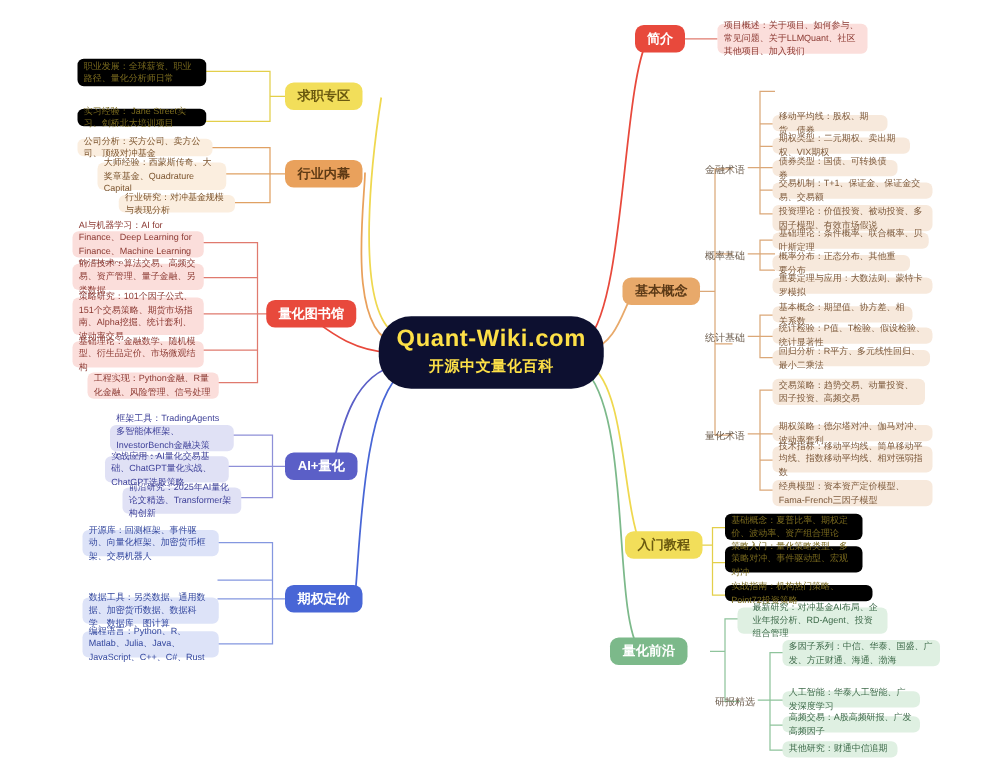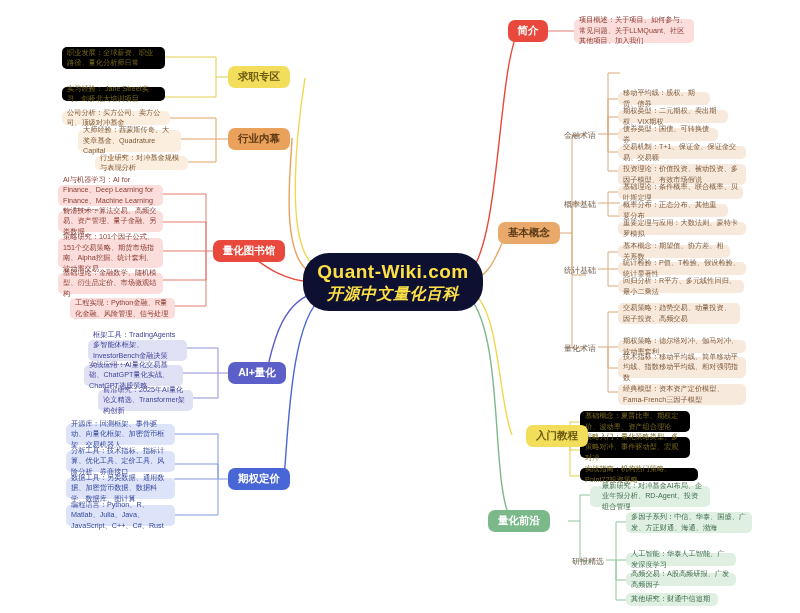--- a/index.html
+++ b/index.html
@@ -16,21 +16,21 @@
   .node{position:absolute;box-sizing:border-box;}
 
   
   .root{
     background:#0d1030;color:#fde047;border-radius:26px;
     display:flex;flex-direction:column;align-items:center;justify-content:center;
     font-weight:bold;letter-spacing:.5px;
     z-index:6;
   }
   .root .l1{font-size:19px;line-height:22px;}
-  .root .l2{font-size:16px;line-height:21px;font-style:italic;}
+  .root .l2{font-size:12px;line-height:21px;}
 
   
   .branch{
     border-radius:7px;display:flex;align-items:center;justify-content:center;
     font-size:10.5px;font-weight:bold;color:#ffffff;z-index:5;text-align:right;
   }
   
   .sub{
     display:flex;align-items:flex-end;justify-content:center;
     font-size:8px;color:#6a5a4a;z-index:4;text-align:center;
@@ -152,23 +152,20 @@
 
   <div class="node branch c-blue-chip" style="left:228px;top:468px;width:62px;height:22px;">
     <span>期权定价</span>
   </div>
   <svg style="position:absolute;left:160px;top:420px;width:72px;height:116px;">
     <path d="M68,59 L58,59 L58,14 L14,14 M58,59 L58,44 L14,44 M58,59 L14,59 M58,59 L58,95 L14,95" stroke="#8497e0" stroke-width="1" fill="none"></path>
   </svg>
   <div class="node leaf c-blue-leaf" style="left:66px;top:424px;width:109px;height:21px;">
     <span>开源库：回测框架、事件驱动、向量化框架、加密货币框架、交易机器人</span>
   </div>
-  <div class="node leaf c-blue-leaf" style="left:66px;top:451px;width:109px;height:21px;">
-    <span>分析工具：技术指标、指标计算、优化工具、定价工具、风险分析、券商接口</span>
-  </div>
   <div class="node leaf c-blue-leaf" style="left:66px;top:478px;width:109px;height:21px;">
     <span>数据工具：另类数据、通用数据、加密货币数据、数据科学、数据库、图计算</span>
   </div>
   <div class="node leaf c-blue-leaf" style="left:66px;top:505px;width:109px;height:21px;">
     <span>编程语言：Python、R、Matlab、Julia、Java、JavaScript、C++、C#、Rust</span>
   </div>
 
   <div class="node branch c-red-chip" style="left:508px;top:20px;width:40px;height:22px;">
     <span>简介</span>
   </div>
@@ -252,21 +249,21 @@
   <div class="node leaf c-tan-leaf" style="left:618px;top:340px;width:128px;height:13px;">
     <span>期权策略：德尔塔对冲、伽马对冲、波动率套利</span>
   </div>
   <div class="node leaf c-tan-leaf" style="left:618px;top:357px;width:128px;height:21px;">
     <span>技术指标：移动平均线、简单移动平均线、指数移动平均线、相对强弱指数</span>
   </div>
   <div class="node leaf c-tan-leaf" style="left:618px;top:384px;width:128px;height:21px;">
     <span>经典模型：资本资产定价模型、Fama-French三因子模型</span>
   </div>
 
-  <div class="node branch c-yellow-chip" style="left:500px;top:425px;width:62px;height:22px;margin-left:26px;">
+  <div class="node branch c-yellow-chip" style="left:500px;top:425px;width:62px;height:22px;">
     <span>入门教程</span>
   </div>
   <svg style="position:absolute;left:560px;top:416px;width:24px;height:76px;">
     <path d="M0,20 L10,20 L10,6 L22,6 M10,20 L10,34 L22,34 M10,20 L10,60 L22,60" stroke="#e3cf4a" stroke-width="1" fill="none"></path>
   </svg>
   <div class="node leaf c-yellow-leaf" style="left:580px;top:411px;width:110px;height:21px;">
     <span>基础概念：夏普比率、期权定价、波动率、资产组合理论</span>
   </div>
   <div class="node leaf c-yellow-leaf" style="left:580px;top:437px;width:110px;height:21px;">
     <span>策略入门：量化策略类型、多策略对冲、事件驱动型、宏观对冲</span>

